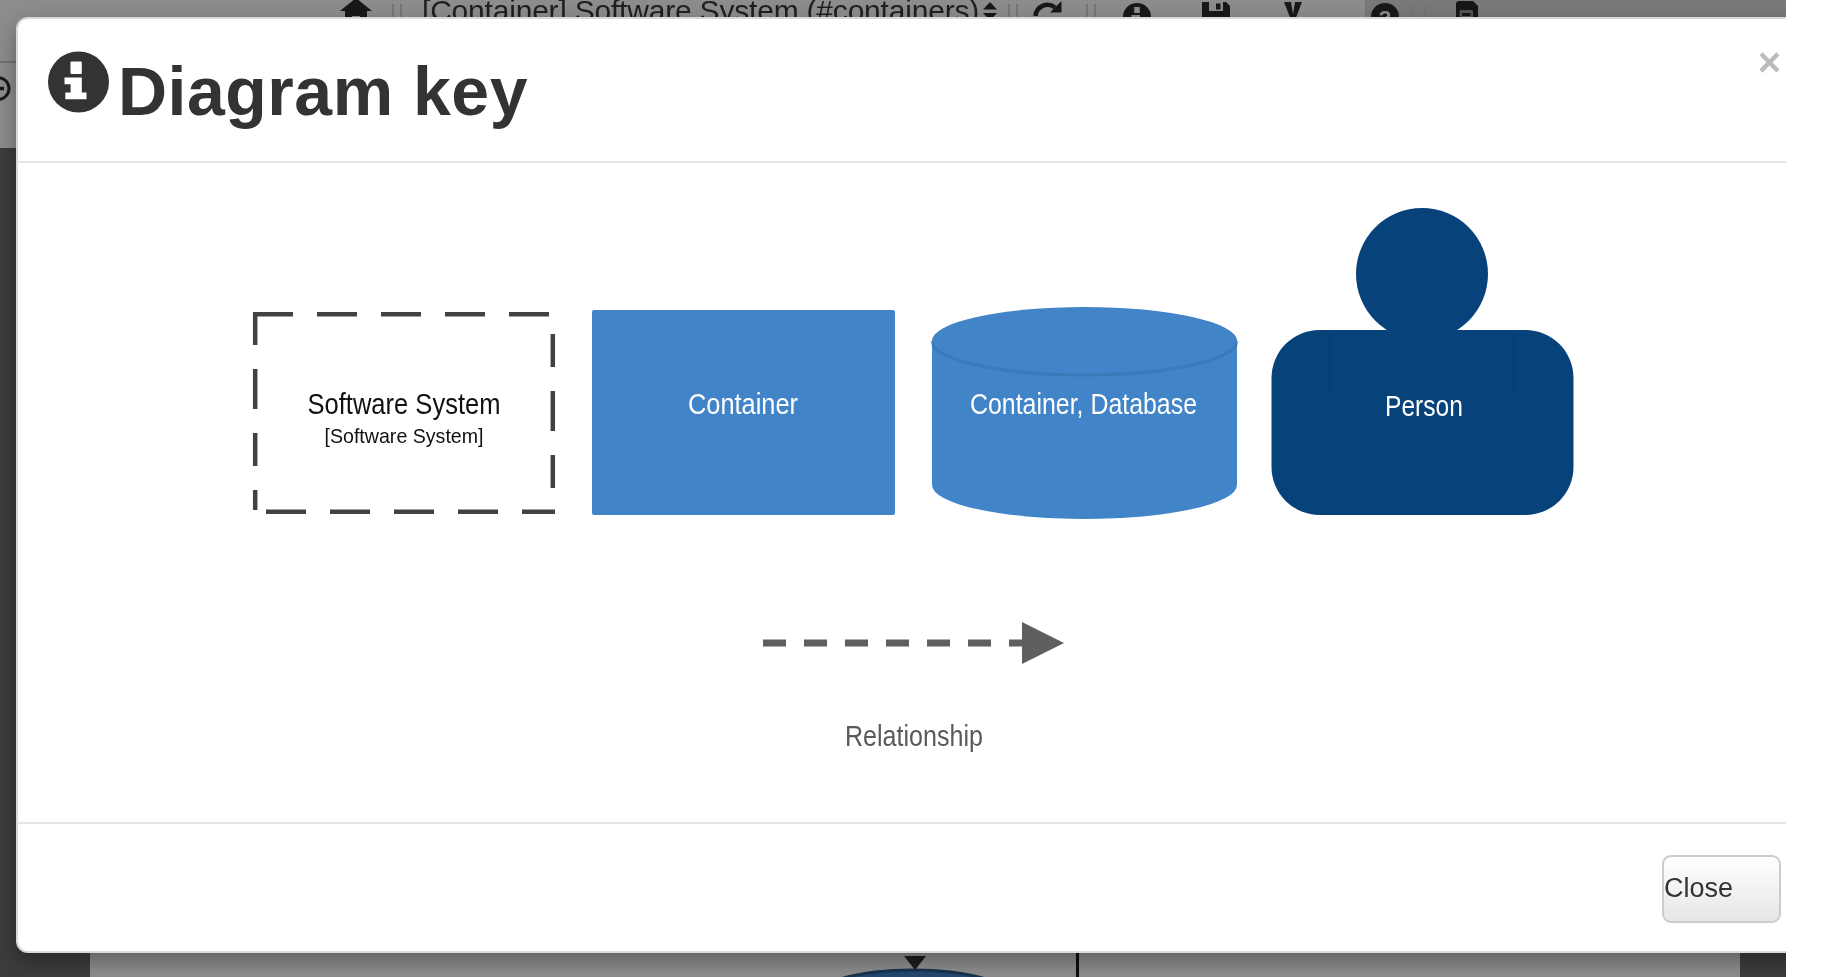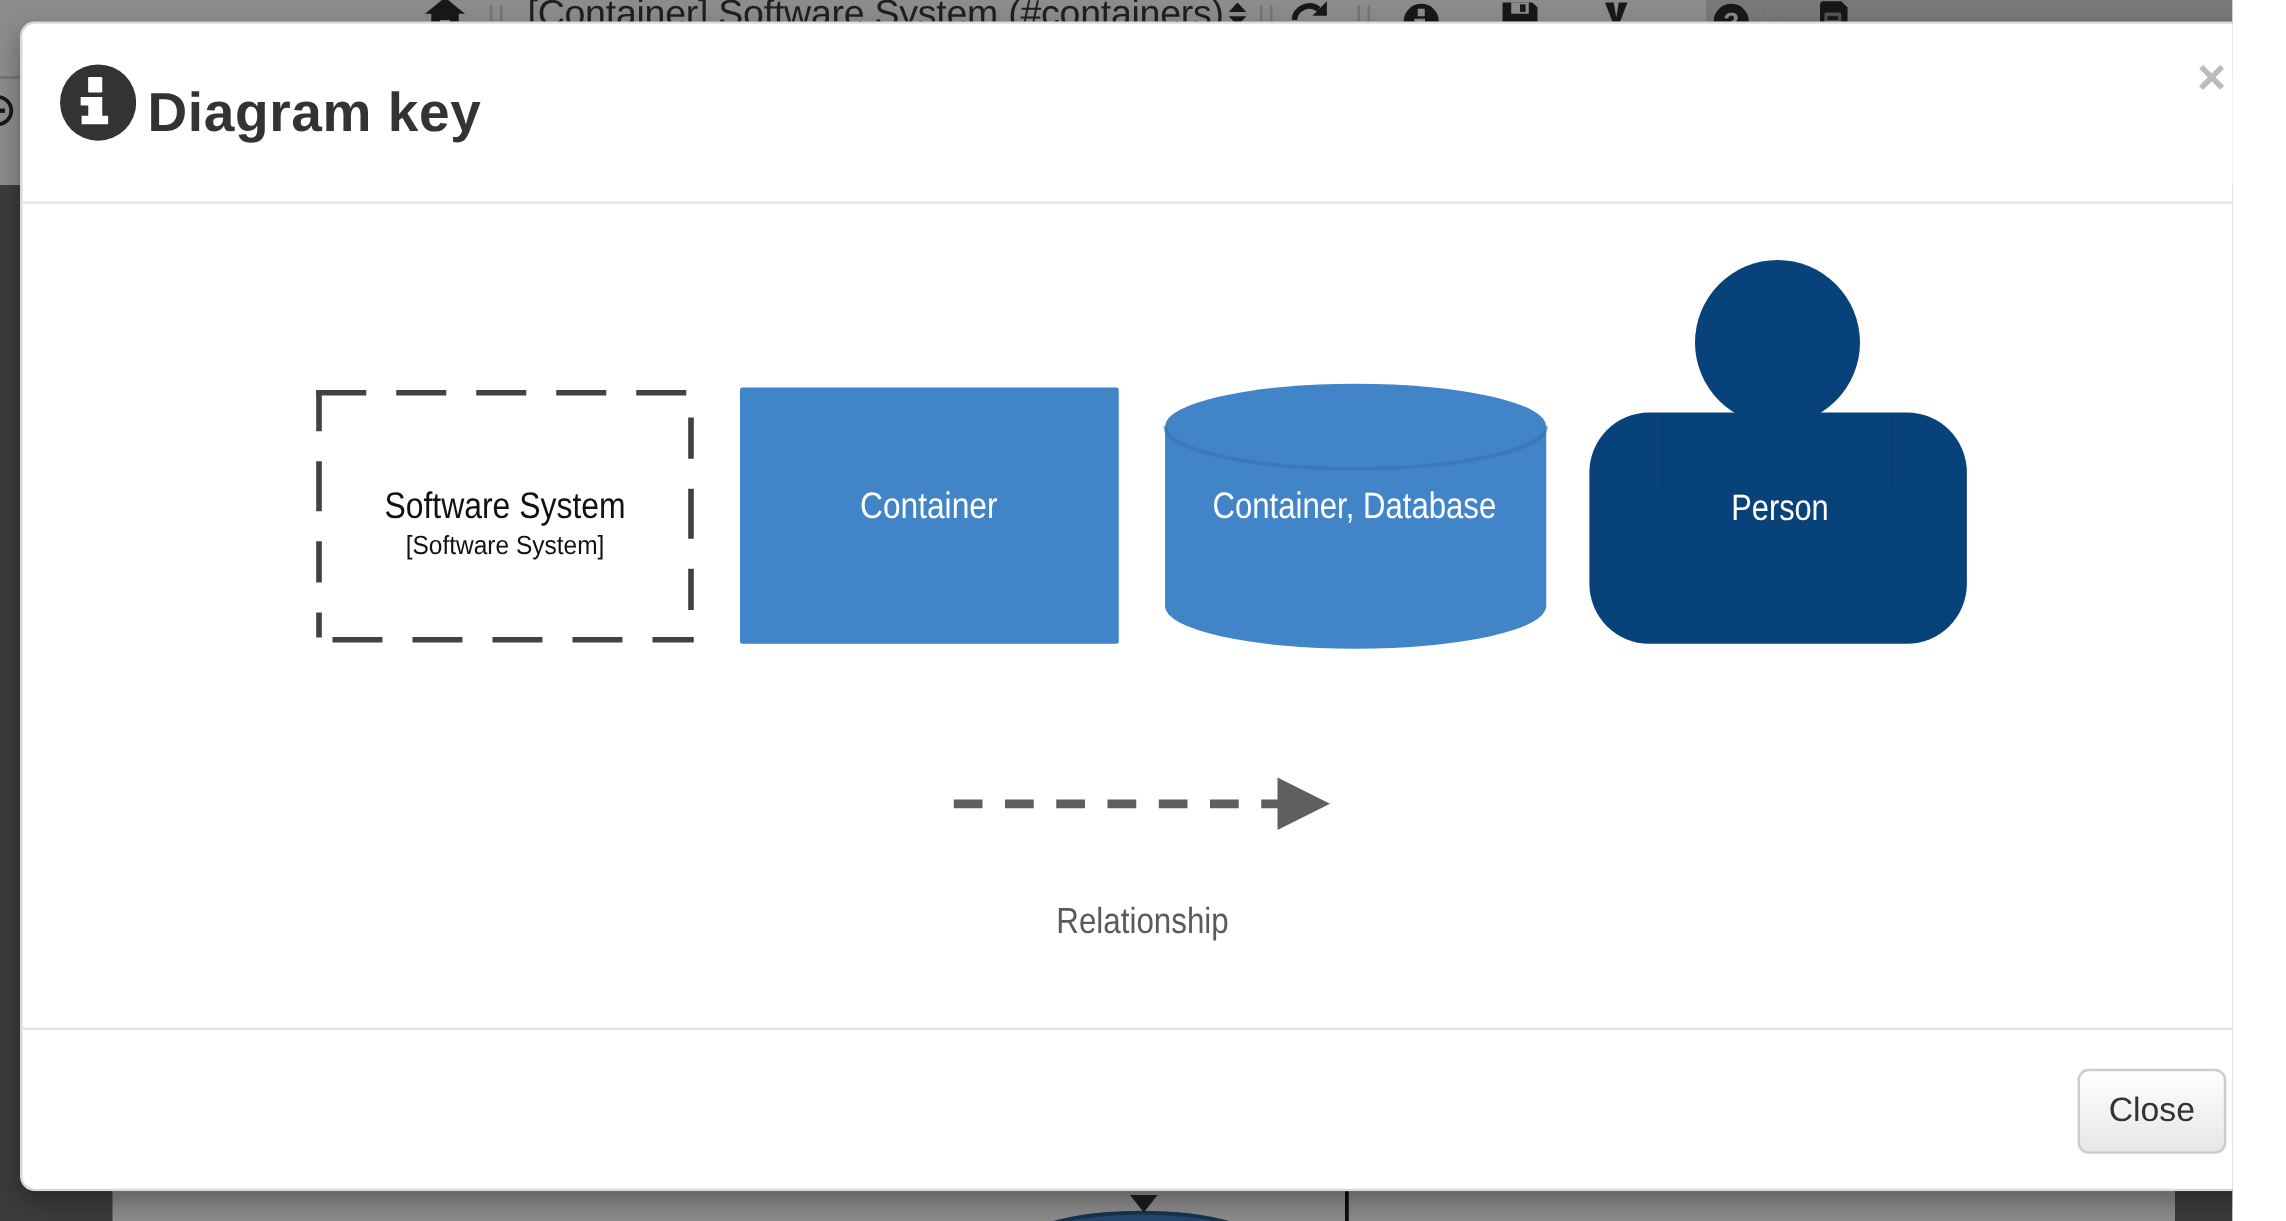--- a/index.html
+++ b/index.html
@@ -11,24 +11,24 @@
 #canvasPage{position:absolute;left:90px;top:400px;width:1650px;height:577px;background:#fff;}
 #toolbar{position:absolute;left:0;top:0;width:100%;height:61px;background:#fff;border-bottom:2px solid #cfcfcf;}
 .sep{position:absolute;top:4px;width:2px;height:36px;background:#d8d8d8;}
 #selText{position:absolute;left:422px;top:3px;font-size:30px;letter-spacing:-0.2px;color:#3a3a3a;line-height:30px;transform:translateY(-21.9%);}
 .ticon{position:absolute;top:0px;}
 
 #backdrop{position:absolute;inset:0;background:rgba(0,0,0,0.45);z-index:10;}
 
 #modal{position:absolute;left:16px;top:17px;width:1796px;height:936px;background:#fff;border-radius:12px;border:2px solid rgba(0,0,0,0.15);box-shadow:0 8px 20px rgba(0,0,0,0.32);z-index:20;box-sizing:border-box;}
 #mheader{position:absolute;left:0;top:0;width:100%;height:144px;border-bottom:2px solid #e5e5e5;box-sizing:border-box;}
-#mtitle{position:absolute;left:100px;top:40.3px;font-size:44px;font-weight:bold;letter-spacing:0.5px;color:#333;line-height:64px;white-space:nowrap;}
+#mtitle{position:absolute;left:100px;top:40.3px;font-size:68px;font-weight:bold;letter-spacing:0.5px;color:#333;line-height:64px;white-space:nowrap;}
 #mclose{position:absolute;right:29px;top:23px;font-size:40px;font-weight:bold;color:#bbbbbb;line-height:40px;}
 #mfooter{position:absolute;left:0;bottom:0;width:100%;height:129px;border-top:2px solid #e5e5e5;box-sizing:border-box;}
-#closeBtn{position:absolute;right:29px;top:31px;width:119px;height:68px;border:2px solid #cccccc;border-radius:9px;background:linear-gradient(#ffffff,#e6e6e6);box-sizing:border-box;text-align:center;font-size:27px;color:#333;line-height:62px;}
+#closeBtn{position:absolute;right:29px;top:31px;width:119px;height:68px;border:2px solid #cccccc;border-radius:9px;background:linear-gradient(#ffffff,#e6e6e6);box-sizing:border-box;font-size:27px;color:#333;line-height:62px;}
 </style>
 </head>
 <body>
 <div id="stage">
 
   <div id="page">
     <div id="canvasArea">
       <div id="canvasPage"></div>
       <svg class="abs" style="left:0;top:0;" width="1829" height="829" viewBox="0 148 1829 829">
         <ellipse cx="913" cy="998" rx="99" ry="28" fill="#4184c8" stroke="#2c5d8e" stroke-width="3"></ellipse>

